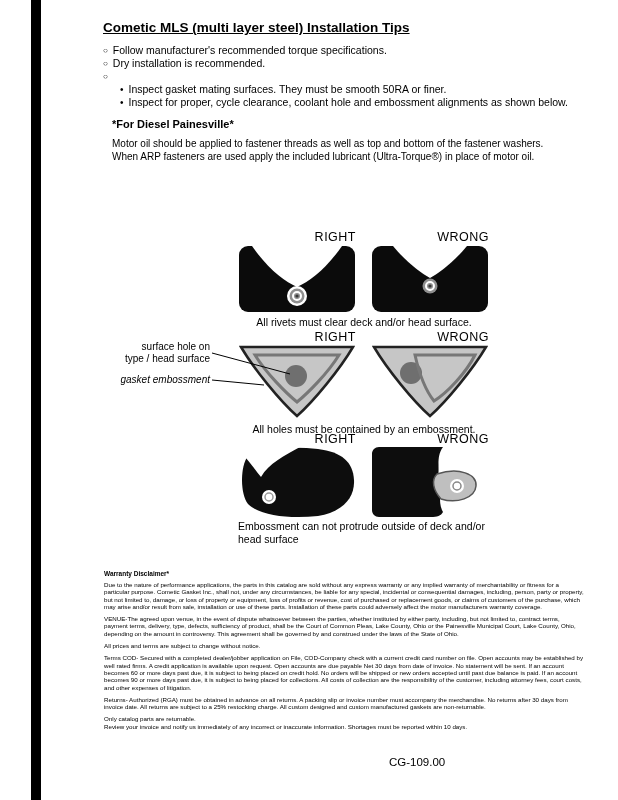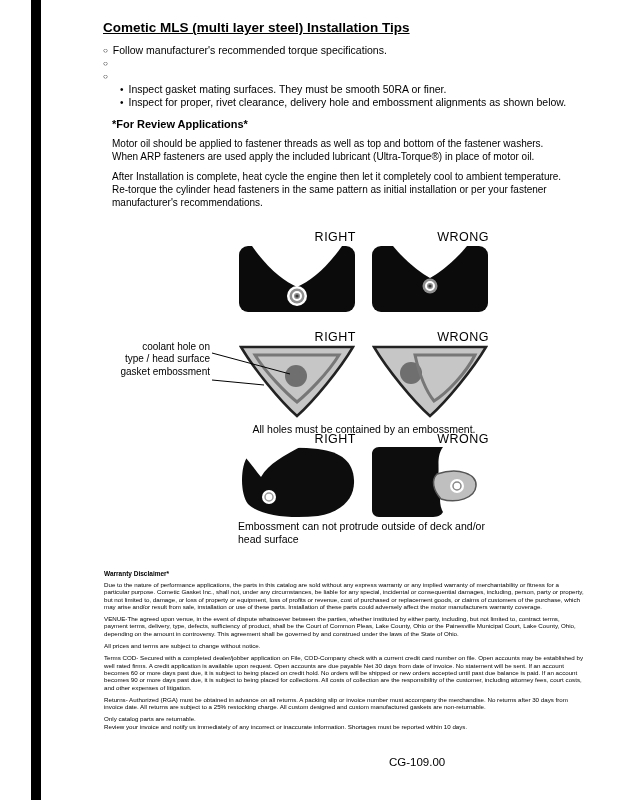--- a/index.html
+++ b/index.html
@@ -25,21 +25,21 @@
   .panel{position:absolute;width:118px;}
   .pan-r1{top:245px;height:68px;}
   .pan-r2{top:343px;height:78px;}
   .pan-r3{top:446px;height:72px;}
   .cap{position:absolute;font-size:10.5px;}
   .cap-r1{left:233px;top:316px;width:262px;text-align:center;}
   .cap-r2{left:233px;top:423px;width:262px;text-align:center;}
   .cap-r3{left:238px;top:520px;width:250px;text-align:left;line-height:13px;}
   .coolant-label{position:absolute;left:108px;top:341px;width:102px;text-align:right;
                  font-size:10px;line-height:12px;}
-  .emb-label{position:absolute;left:96px;top:366px;width:114px;text-align:right;font-size:10px;}
+  .emb-label{position:absolute;left:96px;top:374px;width:114px;text-align:right;font-size:10px;font-style:italic;}
   .pointers{position:absolute;left:212px;top:346px;}
   .warranty{position:absolute;left:104px;top:570px;width:481px;}
   .wh{font-size:6.5px;font-weight:bold;margin:0 0 4px 0;}
   .wp{margin:0 0 5px 0;font-size:6.2px;line-height:7.3px;}
   .wp.tight{margin-bottom:0;}
   .footer{position:absolute;left:389px;top:756px;font-size:11.5px;}
 </style>
 </head>
 <body>
 
@@ -48,37 +48,37 @@
 
   <h1 class="title">Cometic MLS (multi layer steel) Installation Tips</h1>
 
   <div class="bullets">
     <div class="b1">
       <span class="m1">○</span>
       <span>Follow manufacturer's recommended torque specifications.</span>
     </div>
     <div class="b1">
       <span class="m1">○</span>
+      <span>Dry installation is recommended.</span>
     </div>
     <div class="b1">
       <span class="m1">○</span>
     </div>
     <div class="b2">
       <span class="m2">•</span>
       <span>Inspect gasket mating surfaces.  They must be smooth 50RA or finer.</span>
     </div>
     <div class="b2">
       <span class="m2">•</span>
-      <span>Inspect for proper, rivet clearance, delivery hole and embossment alignments as shown below.</span>
+      <span>Inspect for proper, cycle clearance, coolant hole and embossment alignments as shown below.</span>
     </div>
   </div>
 
-  <div class="dheading">*For Review Applications*</div>
+  <div class="dheading">*For Diesel Painesville*</div>
   <p class="body p1">Motor oil should be applied to fastener threads as well as top and bottom of the fastener washers. When ARP fasteners are used apply the included lubricant (Ultra-Torque®) in place of motor oil.</p>
-  <p class="body p2">After Installation is complete, heat cycle the engine then let it completely cool to ambient temperature. Re-torque the cylinder head fasteners in the same pattern as initial installation or per your fastener manufacturer's recommendations.</p>
 
   <div class="hdr c-right hdr-r1">RIGHT</div>
   <div class="hdr c-wrong hdr-r1">WRONG</div>
   <div class="panel c-right pan-r1">
     <svg width="118" height="68" viewBox="0 0 118 68">
       <rect x="1" y="1" width="116" height="66" rx="9" fill="#0b0b0b"></rect>
       <path d="M14,1 C30,24 46,36 59,42 C72,36 88,24 104,1 Z" fill="#fff"></path>
       <circle cx="59" cy="51" r="10" fill="#fff"></circle>
       <circle cx="59" cy="51" r="7.5" fill="#8f8f8f"></circle>
       <circle cx="59" cy="51" r="4" fill="none" stroke="#fff" stroke-width="2"></circle>
@@ -87,39 +87,40 @@
   </div>
   <div class="panel c-wrong pan-r1">
     <svg width="118" height="68" viewBox="0 0 118 68">
       <rect x="1" y="1" width="116" height="66" rx="9" fill="#0b0b0b"></rect>
       <path d="M22,1 C36,18 50,28 59,33 C68,28 82,18 96,1 Z" fill="#fff"></path>
       <circle cx="59" cy="41" r="7.5" fill="#8f8f8f"></circle>
       <circle cx="59" cy="41" r="4" fill="none" stroke="#fff" stroke-width="2"></circle>
       <circle cx="59" cy="41" r="1.6" fill="#3a3a3a"></circle>
     </svg>
   </div>
+  <div class="cap cap-r1">All rivets must clear deck and/or head surface.</div>
 
   <div class="hdr c-right hdr-r2">RIGHT</div>
   <div class="hdr c-wrong hdr-r2">WRONG</div>
   <div class="panel c-right pan-r2">
     <svg width="118" height="78" viewBox="0 0 118 78">
       <path d="M3,4 L115,4 C102,26 76,58 59,73 C42,58 16,26 3,4 Z" fill="#c6c6c6" stroke="#222" stroke-width="2.5"></path>
       <path d="M17,12 L101,12 C90,30 70,50 59,59 C48,50 28,30 17,12 Z" fill="none" stroke="#777" stroke-width="3"></path>
       <circle cx="58" cy="33" r="11" fill="#6f6f6f"></circle>
     </svg>
   </div>
   <div class="panel c-wrong pan-r2">
     <svg width="118" height="78" viewBox="0 0 118 78">
       <path d="M3,4 L115,4 C102,26 76,58 59,73 C42,58 16,26 3,4 Z" fill="#c6c6c6" stroke="#222" stroke-width="2.5"></path>
       <circle cx="40" cy="30" r="11" fill="#6f6f6f"></circle>
       <path d="M44,12 L104,12 C95,30 76,50 63,58 C55,48 48,30 44,12 Z" fill="none" stroke="#777" stroke-width="3"></path>
     </svg>
   </div>
   <div class="coolant-label">
-    <div>coolant hole on</div>
+    <div>surface hole on</div>
     <div>type / head surface</div>
   </div>
   <div class="emb-label">gasket embossment</div>
   <svg class="pointers" width="88" height="46" viewBox="0 0 88 46">
     <line x1="0" y1="7" x2="78" y2="28" stroke="#000" stroke-width="1"></line>
     <line x1="0" y1="34" x2="52" y2="39" stroke="#000" stroke-width="1"></line>
   </svg>
   <div class="cap cap-r2">All holes must be contained by an embossment.</div>
 
   <div class="hdr c-right hdr-r3">RIGHT</div>

